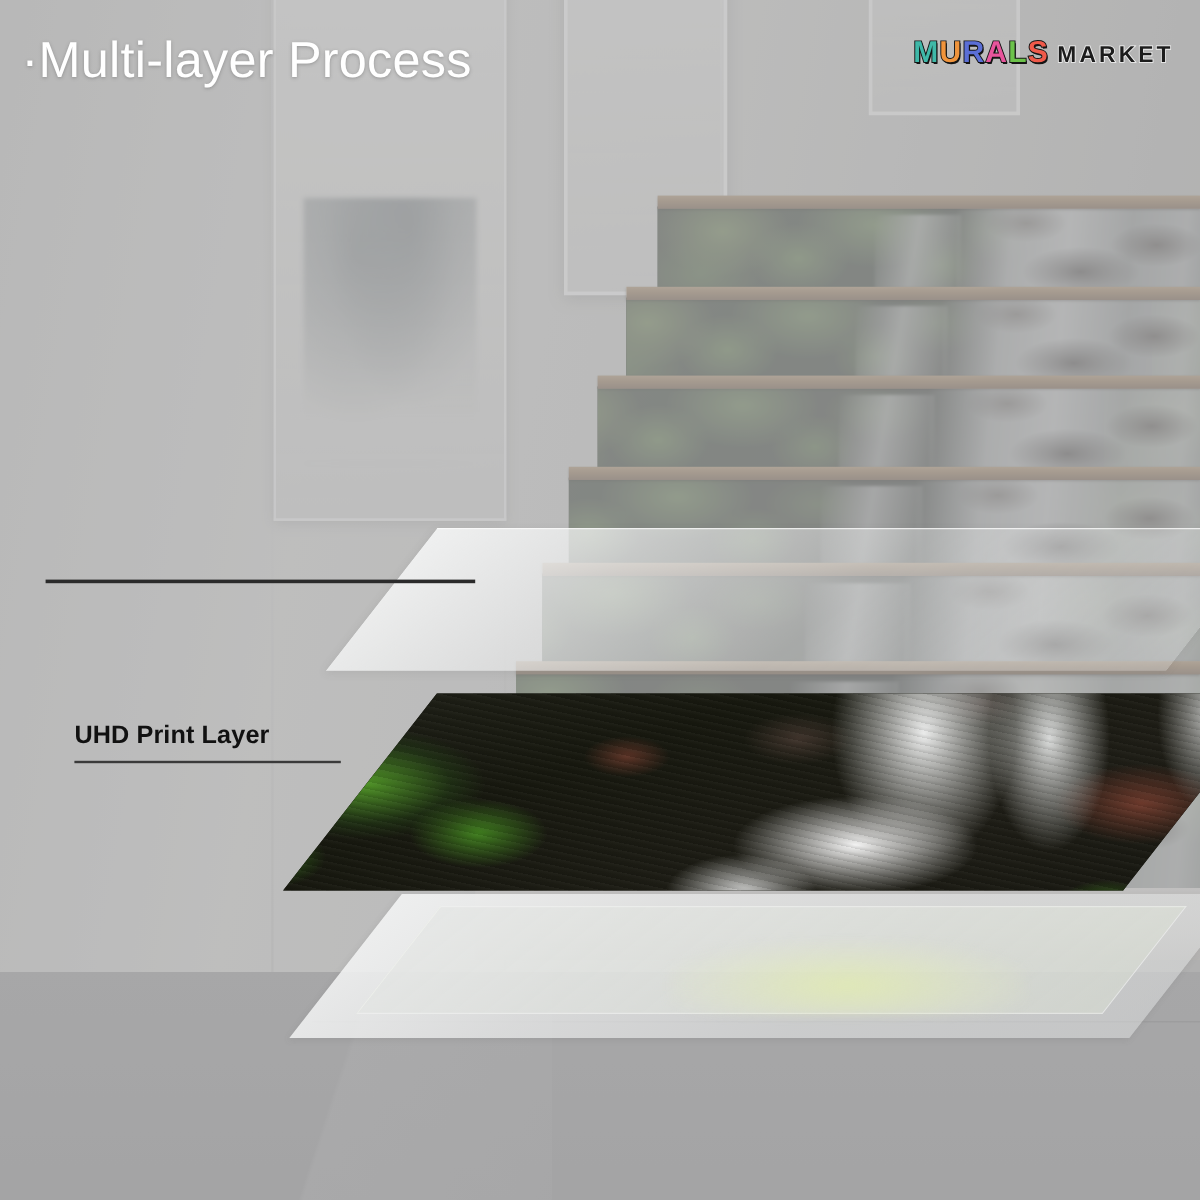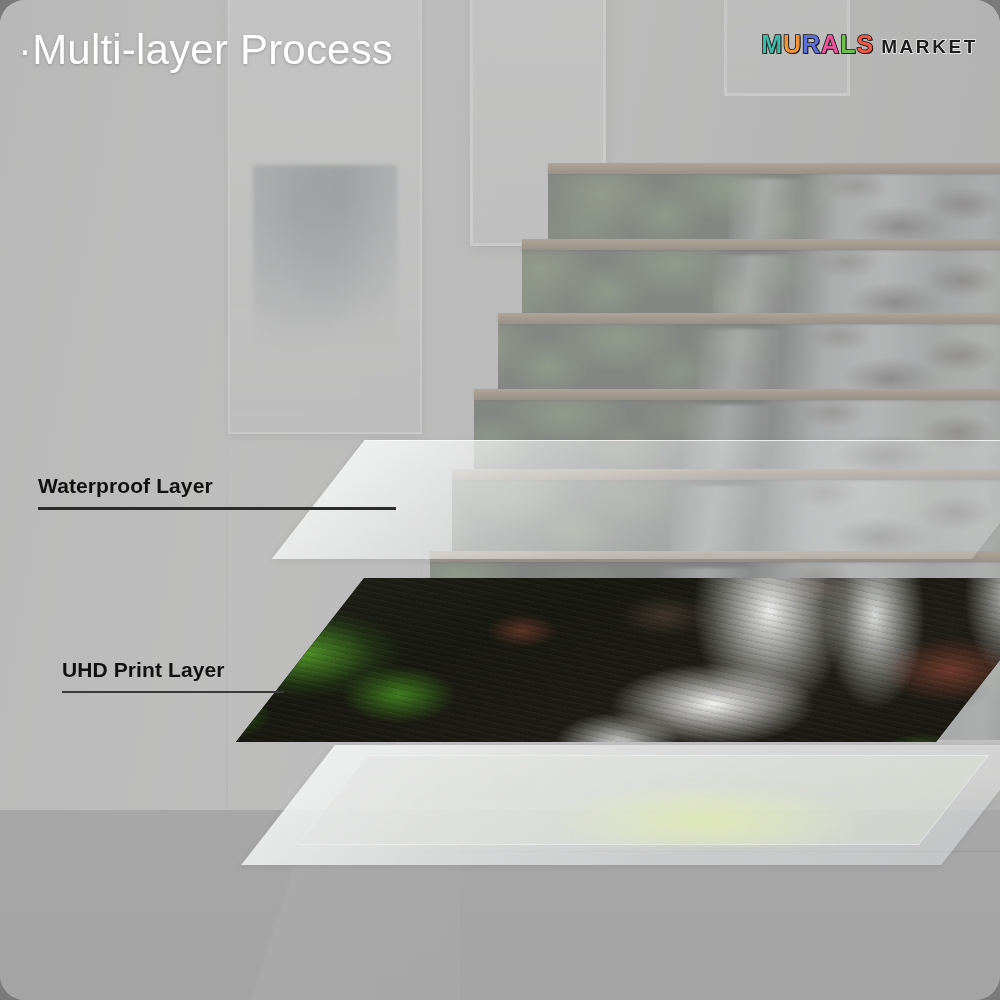--- a/index.html
+++ b/index.html
@@ -7,21 +7,20 @@
     padding: 0;
     background: #7a7a7a;
   }
   #stage {
     position: relative;
     width: 1000px;
     height: 1000px;
     overflow: hidden;
     background: #a5a5a7;
     font-family: "Liberation Sans", sans-serif;
-    border-radius: 25px;
     -webkit-font-smoothing: antialiased;
   }
 
   
   .scene {
     position: absolute;
     inset: 0;
     overflow: hidden;
   }
   
@@ -274,21 +273,21 @@
     white-space: nowrap;
   }
   .layer-label .rule {
     display: block;
     margin-top: 9px;
     height: 3px;
     background: #2b2b2b;
   }
   .ll-waterproof { left: 38px; top: 474px; }
   .ll-waterproof .rule { width: 358px; }
-  .ll-print { left: 62px; top: 658px; }
+  .ll-print { left: 62px; top: 601px; }
   .ll-print .rule { width: 222px; height: 2px; background: #3a3a3a; }
   .ll-adhesive { left: 78px; top: 765px; }
   .ll-adhesive .rule { width: 216px; }
 
   
   .logo {
     position: absolute;
     right: 22px; top: 32px;
     display: flex;
     align-items: baseline;
@@ -418,21 +417,20 @@
     <div class="print-img"></div>
   </div>
 
   <div class="sheet sheet-adhesive">
     <div class="adhesive-inner"></div>
   </div>
 
   <div class="title">·Multi-layer Process</div>
 
   <div class="layer-label ll-waterproof">
-    <span class="txt">Waterproof Layer</span>
     <span class="rule"></span>
   </div>
 
   <div class="layer-label ll-print">
     <span class="txt">UHD Print Layer</span>
     <span class="rule"></span>
   </div>
 
 
   <div class="logo">

